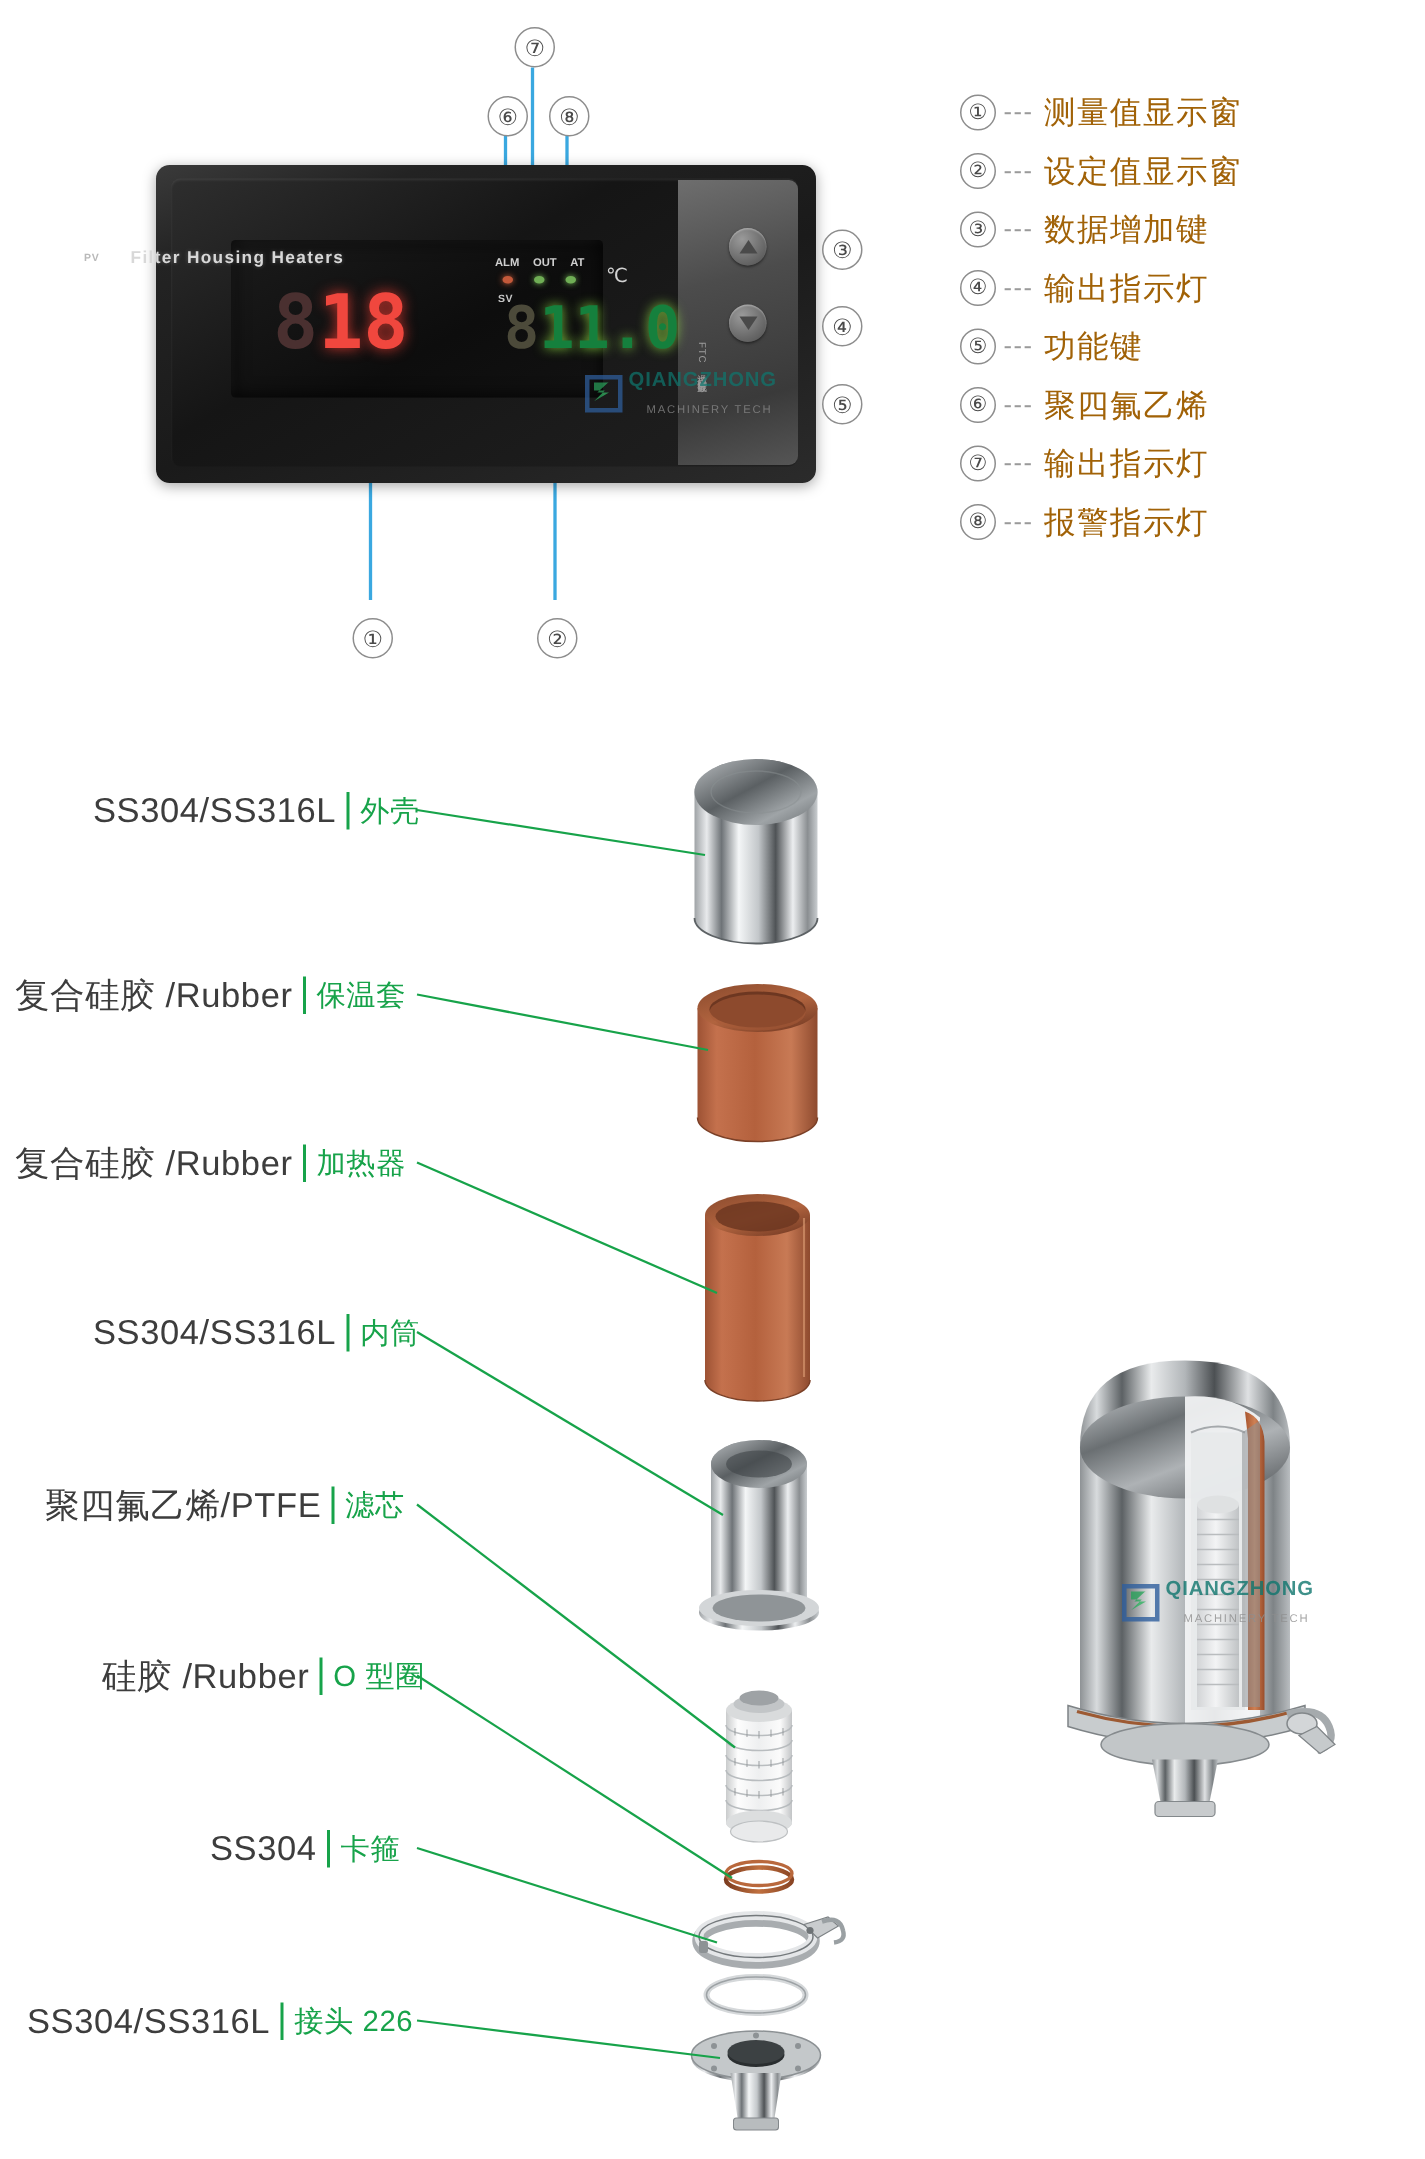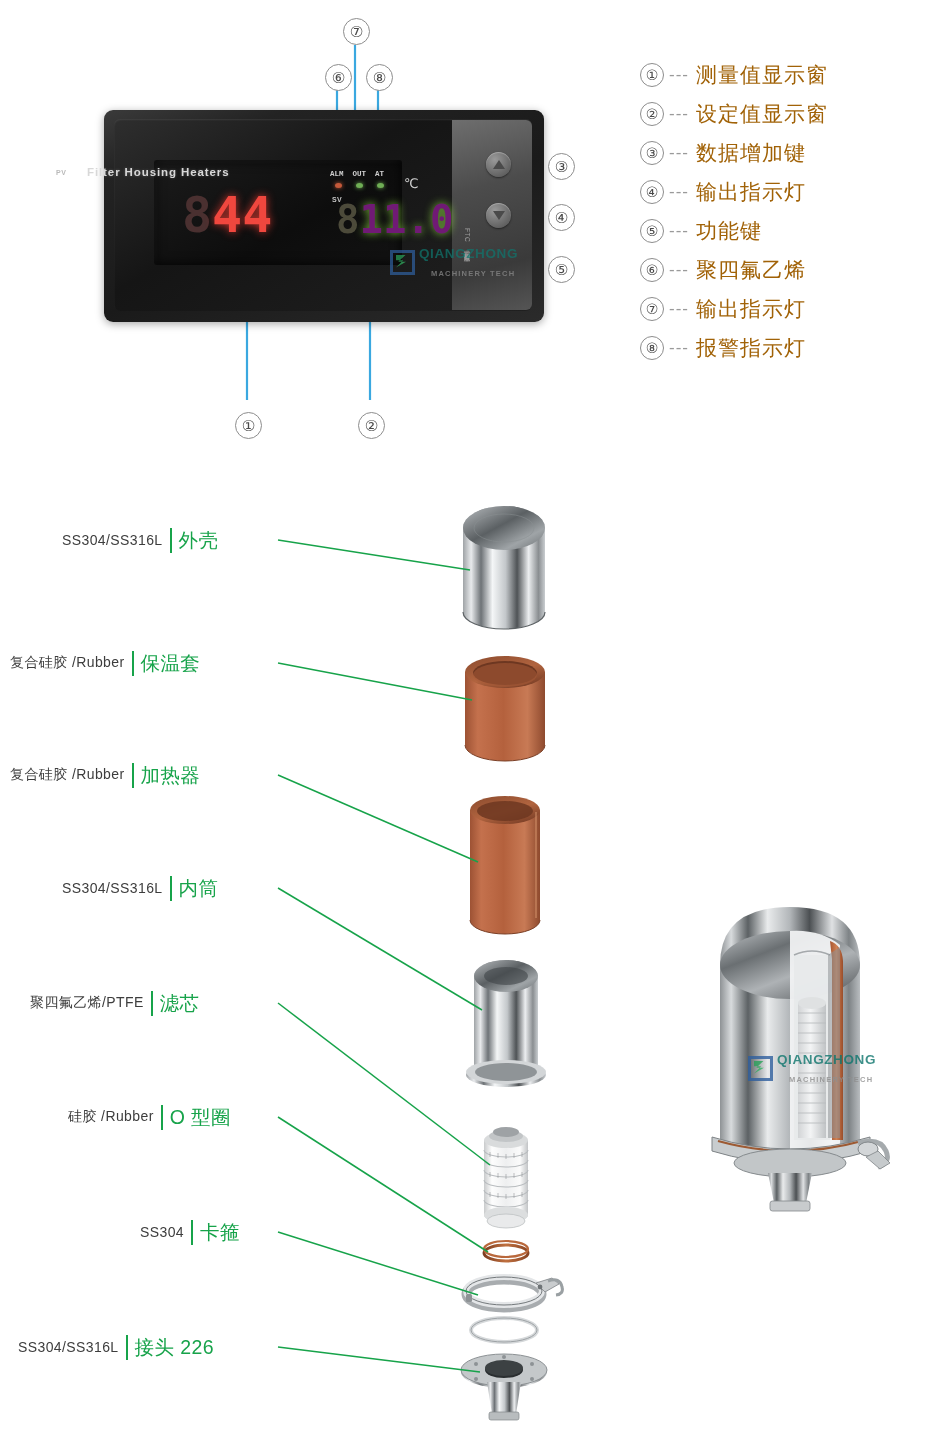--- a/index.html
+++ b/index.html
@@ -52,42 +52,42 @@
   .pv-tag{left:56px;top:169px;font-size:7px;color:#b9b9b9;letter-spacing:.5px;
     font-weight:bold;}
   .brand-line{left:87px;top:166px;font-size:11.5px;color:#d8d8d8;
     font-weight:bold;letter-spacing:.9px;
     text-shadow:0 0 3px rgba(255,255,255,.25);}
   .sv-tag{left:332px;top:196px;font-size:7px;color:#c6c6c6;font-weight:bold;
     letter-spacing:.4px;}
   .deg-c{left:404px;top:176px;font-size:13px;color:#d2d2d2;}
 
   
-  .ind-wrap{left:330px;top:170px;width:96px;font-family:Liberation Mono, monospace;}
+  .ind-wrap{left:330px;top:170px;width:96px;}
   .ind-lbls{display:flex;gap:9px;font-size:7.5px;color:#cfcfcf;font-weight:bold;}
   .ind-leds{display:flex;gap:14px;margin-top:5px;margin-left:5px;}
   .led{width:7px;height:5px;border-radius:50%;}
   .led.alm{background:#c4593a;box-shadow:0 0 4px #d0603c;}
   .led.out{background:#6fae55;box-shadow:0 0 4px #76bd57;}
   .led.at {background:#6fae55;box-shadow:0 0 4px #76bd57;}
 
   
   .seg-group{display:flex;align-items:flex-end;}
   .digit{
     font-family:"DejaVu Sans Mono",monospace;
     font-weight:bold;line-height:1;
   }
   #pv-digits{left:182px;top:190px;}
   #pv-digits .digit{font-size:50px;}
   #pv-digits .d-off{color:#4a3030;text-shadow:none;}
   #pv-digits .d-on{color:#f0473e;text-shadow:0 0 9px rgba(240,60,50,.85);}
   #sv-digits{left:336px;top:200px;}
   #sv-digits .digit{font-size:39px;}
   #sv-digits .d-off{color:#4c4a3a;}
-  #sv-digits .d-on{color:#701a75;text-shadow:0 0 8px rgba(150,230,70,.8);}
+  #sv-digits .d-on{color:#15803d;text-shadow:0 0 8px rgba(150,230,70,.8);}
 
   
   #ctrl-right{
     left:348px;top:10px;width:80px;height:190px;border-radius:0 6px 6px 0;
     background:linear-gradient(165deg,#6e6e6e,#4c4c4c 35%,#3a3a3a 75%,#555);
   }
   .btn-round{
     width:25px;height:25px;border-radius:50%;
     background:radial-gradient(circle at 35% 30%,#9a9a9a,#6b6b6b 60%,#4e4e4e);
     box-shadow:0 1px 2px rgba(0,0,0,.5), inset 0 1px 1px rgba(255,255,255,.3);
@@ -111,35 +111,35 @@
   .wm-sq{
     width:19px;height:19px;border:3px solid #2f5f9e;position:relative;
     margin-right:4px;
   }
   .wm-sq::after{
     content:"";position:absolute;left:3px;top:2px;width:10px;height:13px;
     background:linear-gradient(120deg,#2aa05a 40%,#34b564 60%);
     clip-path:polygon(0 0,100% 0,22% 55%,100% 55%,0 100%,72% 45%,0 45%);
   }
   .wm-txt1{font-size:13.5px;font-weight:bold;color:#0f766e;letter-spacing:.6px;}
-  .wm-txt2{font-size:7.5px;font-weight:bold;color:#8e8e8e;letter-spacing:1.2px;padding-left:12px;}
+  .wm-txt2{font-size:7.5px;font-weight:normal;color:#8e8e8e;letter-spacing:1.2px;padding-left:12px;}
 
   
   .callout{
     width:25px;height:25px;border:1.5px solid #8d8d8d;border-radius:50%;
     display:flex;align-items:center;justify-content:center;
     font-size:15px;color:#4a4a4a;background:#fff;
     font-family:"DejaVu Sans",sans-serif;
   }
 
   
   .part-label{
     display:flex;align-items:center;white-space:nowrap;height:26px;
   }
-  .mat{font-size:14px;color:#3d3d3d;letter-spacing:.4px;}
+  .mat{font-size:23px;color:#3d3d3d;letter-spacing:.4px;}
   .divider{width:2px;height:25px;background:#17a34a;margin:0 7px;}
   .pname{font-size:19.5px;color:#17a34a;letter-spacing:.4px;}
 
   
   #leaders{left:0;top:0;width:950px;height:1439px;pointer-events:none;}
   #parts-svg{left:0;top:0;width:950px;height:1439px;}
   #photo-svg{left:690px;top:885px;width:260px;height:345px;}
 
   
   #wm-photo{left:748px;top:1050px;display:flex;align-items:center;opacity:.80;}
@@ -228,21 +228,21 @@
   </div>
   <div class="ind-leds">
     <span class="led alm"></span>
     <span class="led out"></span>
     <span class="led at"></span>
   </div>
 </div>
 
 <div class="abs seg-group" id="pv-digits">
   <span class="digit d-off">8</span>
-  <span class="digit d-on">44</span>
+  <span class="digit d-on">18</span>
 </div>
 
 <div class="abs seg-group" id="sv-digits">
   <span class="digit d-off">8</span>
   <span class="digit d-on">11.0</span>
 </div>
 
 <div class="abs btn-round" id="btn-up">
   <span class="tri up"></span>
 </div>

